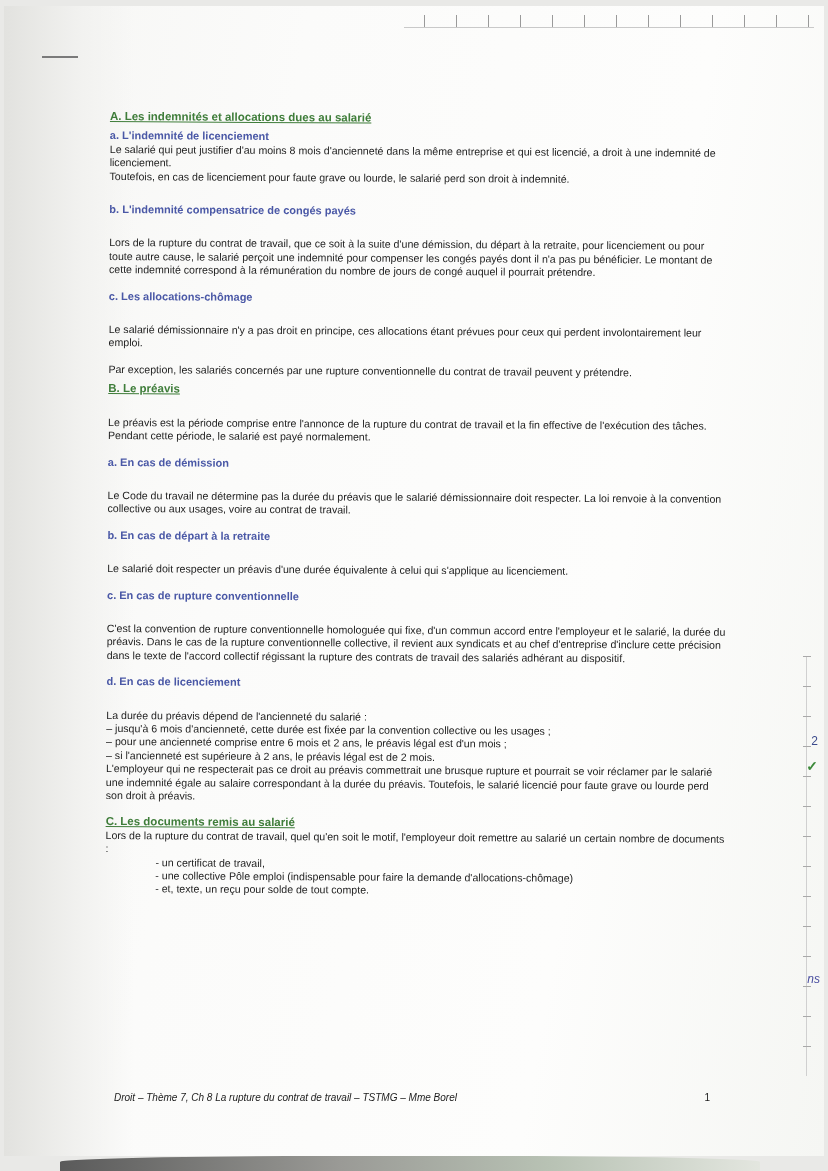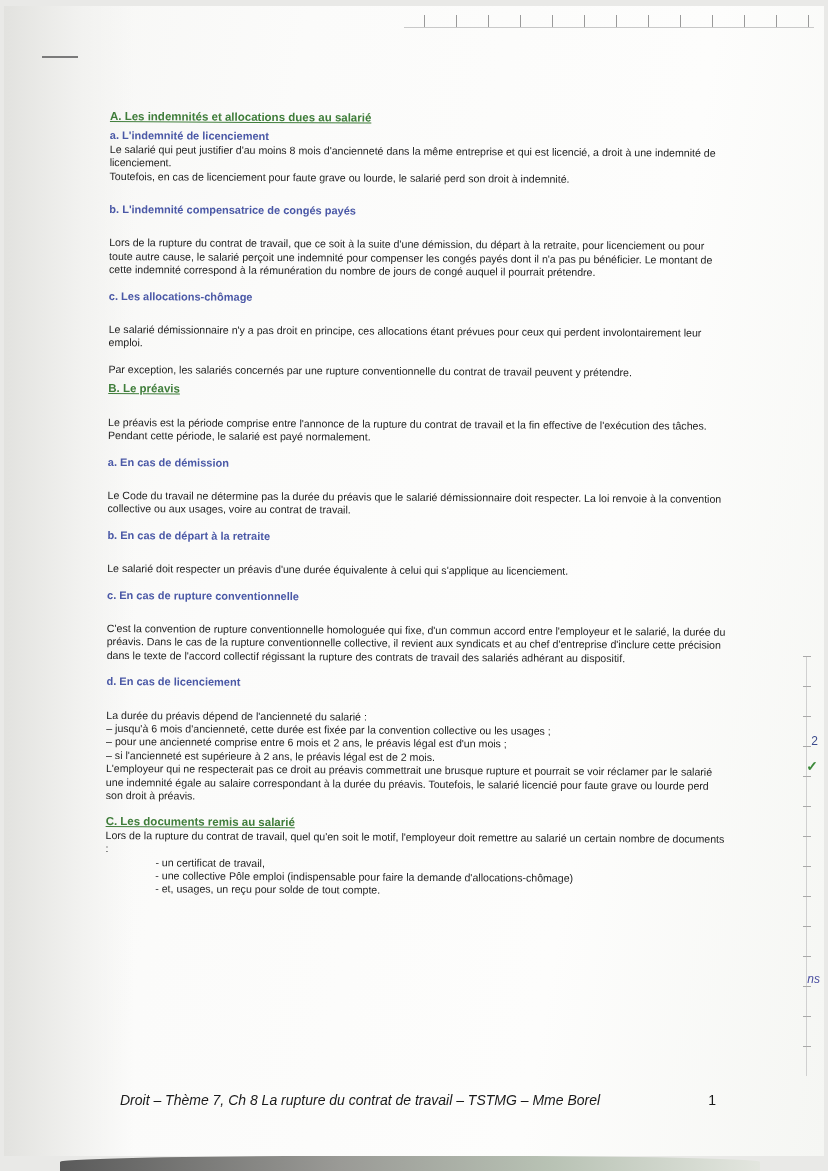--- a/index.html
+++ b/index.html
@@ -65,25 +65,25 @@
     }
     p { margin: 0; }
     .gap-s { height: 6px; }
     .gap-m { height: 13px; }
     .gap-l { height: 20px; }
     .list-dash p { margin: 0; }
     .doc-list { padding-left: 50px; }
     .doc-list b { font-weight: normal; }
     .footer {
       position: absolute;
-      left: 116px; top: 1086px;
+      left: 110px; top: 1086px;
       width: 600px;
       font-family: "Liberation Sans", sans-serif;
       font-style: italic;
-      font-size: 14px;
+      font-size: 10px;
       color: #1a1a1a;
       display: flex;
       justify-content: space-between;
     }
     .footer-page { font-style: normal; margin-right: 4px; }
     .bottom-band {
       position: absolute; left: 60px; top: 1156px; width: 700px; height: 15px;
       background: linear-gradient(90deg, #5a5a5a 0%, #9a9a96 40%, #b8c2b4 70%, #e3e6df 100%);
       border-radius: 40% 40% 0 0;
     }
@@ -186,21 +186,21 @@
     <span class="h1">C. Les documents remis au salarié</span>
     <p>Lors de la rupture du contrat de travail, quel qu'en soit le motif, l'employeur doit remettre au salarié un certain nombre de documents :</p>
     <div class="doc-list">
       <p>
         <span>- un </span><b>certificat de travail</b><span>,</span>
       </p>
       <p>
         <span>- une </span><b>collective Pôle emploi</b><span> (indispensable pour faire la demande d'allocations-chômage)</span>
       </p>
       <p>
-        <span>- et, usages, un </span><b>reçu pour solde de tout compte</b><span>.</span>
+        <span>- et, texte, un </span><b>reçu pour solde de tout compte</b><span>.</span>
       </p>
     </div>
   </div>
 
   <div class="footer">
     <span>Droit – Thème 7, Ch 8 La rupture du contrat de travail – TSTMG – Mme Borel</span>
     <span class="footer-page">1</span>
   </div>
 </div>
 <div class="bottom-band"></div>

